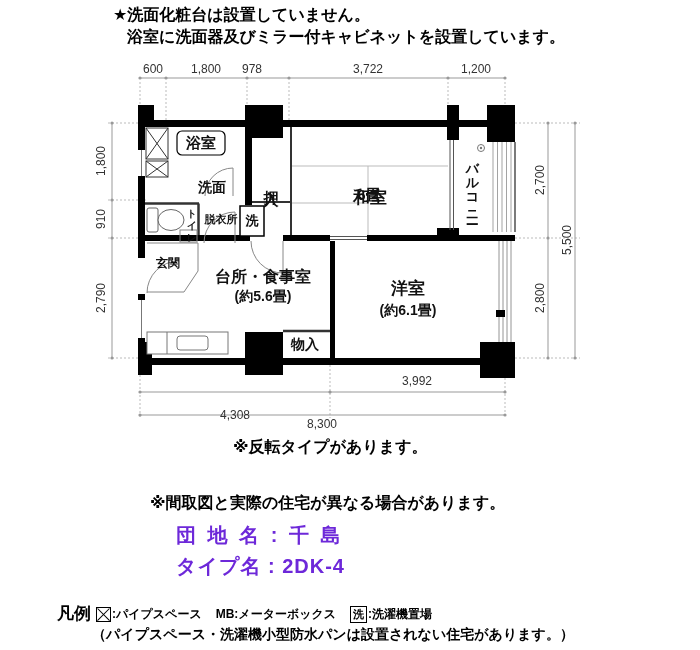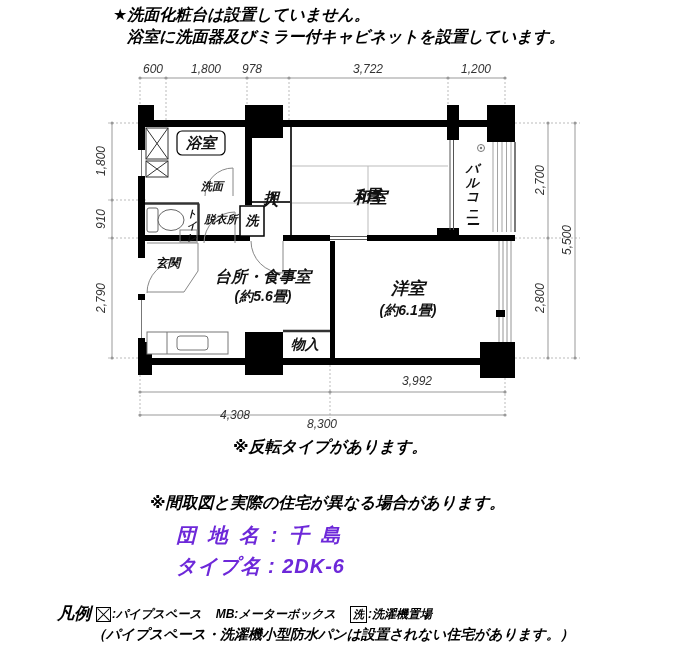--- a/index.html
+++ b/index.html
@@ -1,17 +1,17 @@
 <!DOCTYPE html>
 <html><head>
 <meta charset="utf-8">
 <style>
   html,body{margin:0;padding:0;}
   body{width:700px;height:650px;background:#fff;font-family:"Liberation Sans","DejaVu Sans",sans-serif;}
-  .page{position:relative;width:700px;height:650px;background:#fff;color:#000;overflow:hidden;font-style:italic;}
+  .page{position:relative;width:700px;height:650px;background:#fff;color:#000;overflow:hidden;}
   svg.plan{position:absolute;left:0;top:0;}
   .note{position:absolute;font-size:16px;font-weight:bold;white-space:nowrap;color:#000;}
   .note1{left:113px;top:5px;}
   .note2{left:127px;top:27px;}
   .lbl{position:absolute;transform:translate(-50%,-50%);font-weight:bold;white-space:nowrap;color:#111;line-height:1.05;}
   .vert{writing-mode:vertical-rl;text-orientation:upright;letter-spacing:1px;}
   .dim{position:absolute;transform:translate(-50%,-50%);font-size:12px;color:#333;white-space:nowrap;}
   .dim.rot{transform:translate(-50%,-50%) rotate(-90deg);}
   .remark{position:absolute;font-size:16px;font-weight:bold;white-space:nowrap;color:#000;}
   .remark1{left:233px;top:437px;}
@@ -195,21 +195,21 @@
     <g stroke="#888888" stroke-width="0.9">
       <line x1="499" y1="241" x2="499" y2="342"></line>
       <line x1="503" y1="241" x2="503" y2="342"></line>
       <line x1="507" y1="241" x2="507" y2="342"></line>
       <line x1="511" y1="241" x2="511" y2="342"></line>
       <rect x="496" y="310" width="9" height="7" fill="#000000" stroke="none"></rect>
     </g>
   </svg>
 
   <div class="lbl" style="left:201px;top:143px;font-size:15px;">浴室</div>
-  <div class="lbl" style="left:212px;top:187px;font-size:11px;">洗面</div>
+  <div class="lbl" style="left:212px;top:187px;font-size:14px;">洗面</div>
   <div class="lbl vert" style="left:271px;top:179px;font-size:15px;">押入</div>
   <div class="lbl" style="left:370px;top:176px;font-size:17px;margin-top:22px;">和室</div>
   <div class="lbl" style="left:369px;top:195px;font-size:15px;">6畳</div>
   <div class="lbl vert" style="left:472px;top:186px;font-size:13px;">バルコニー</div>
   <div class="lbl vert" style="left:191px;top:220px;font-size:10px;">トイレ</div>
   <div class="lbl" style="left:221px;top:220px;font-size:11px;">脱衣所</div>
   <div class="lbl" style="left:252px;top:221px;font-size:13px;">洗</div>
   <div class="lbl" style="left:168px;top:263px;font-size:12px;">玄関</div>
   <div class="lbl" style="left:263px;top:277px;font-size:16px;">台所・食事室</div>
   <div class="lbl" style="left:263px;top:296px;font-size:14px;">(約5.6畳)</div>
@@ -229,21 +229,21 @@
   <div class="dim rot" style="left:540px;top:298px;">2,800</div>
   <div class="dim rot" style="left:567px;top:240px;">5,500</div>
   <div class="dim" style="left:235px;top:381px;margin-top:34px;">4,308</div>
   <div class="dim" style="left:417px;top:381px;">3,992</div>
   <div class="dim" style="left:322px;top:424px;">8,300</div>
 
   <div class="remark remark1">※反転タイプがあります。</div>
   <div class="remark remark2">※間取図と実際の住宅が異なる場合があります。</div>
 
   <div class="prop estate">団 地 名 : 千 島</div>
-  <div class="prop ptype">タイプ名 : 2DK-6</div>
+  <div class="prop ptype">タイプ名 : 2DK-4</div>
 
   <div class="legend-title">凡例</div>
   <div class="legend-items">
     <span class="legend-item">
       <span class="xbox"></span>
       <span>:パイプスペース</span>
     </span>
     <span class="legend-item">
       <span>MB:メーターボックス</span>
     </span>

